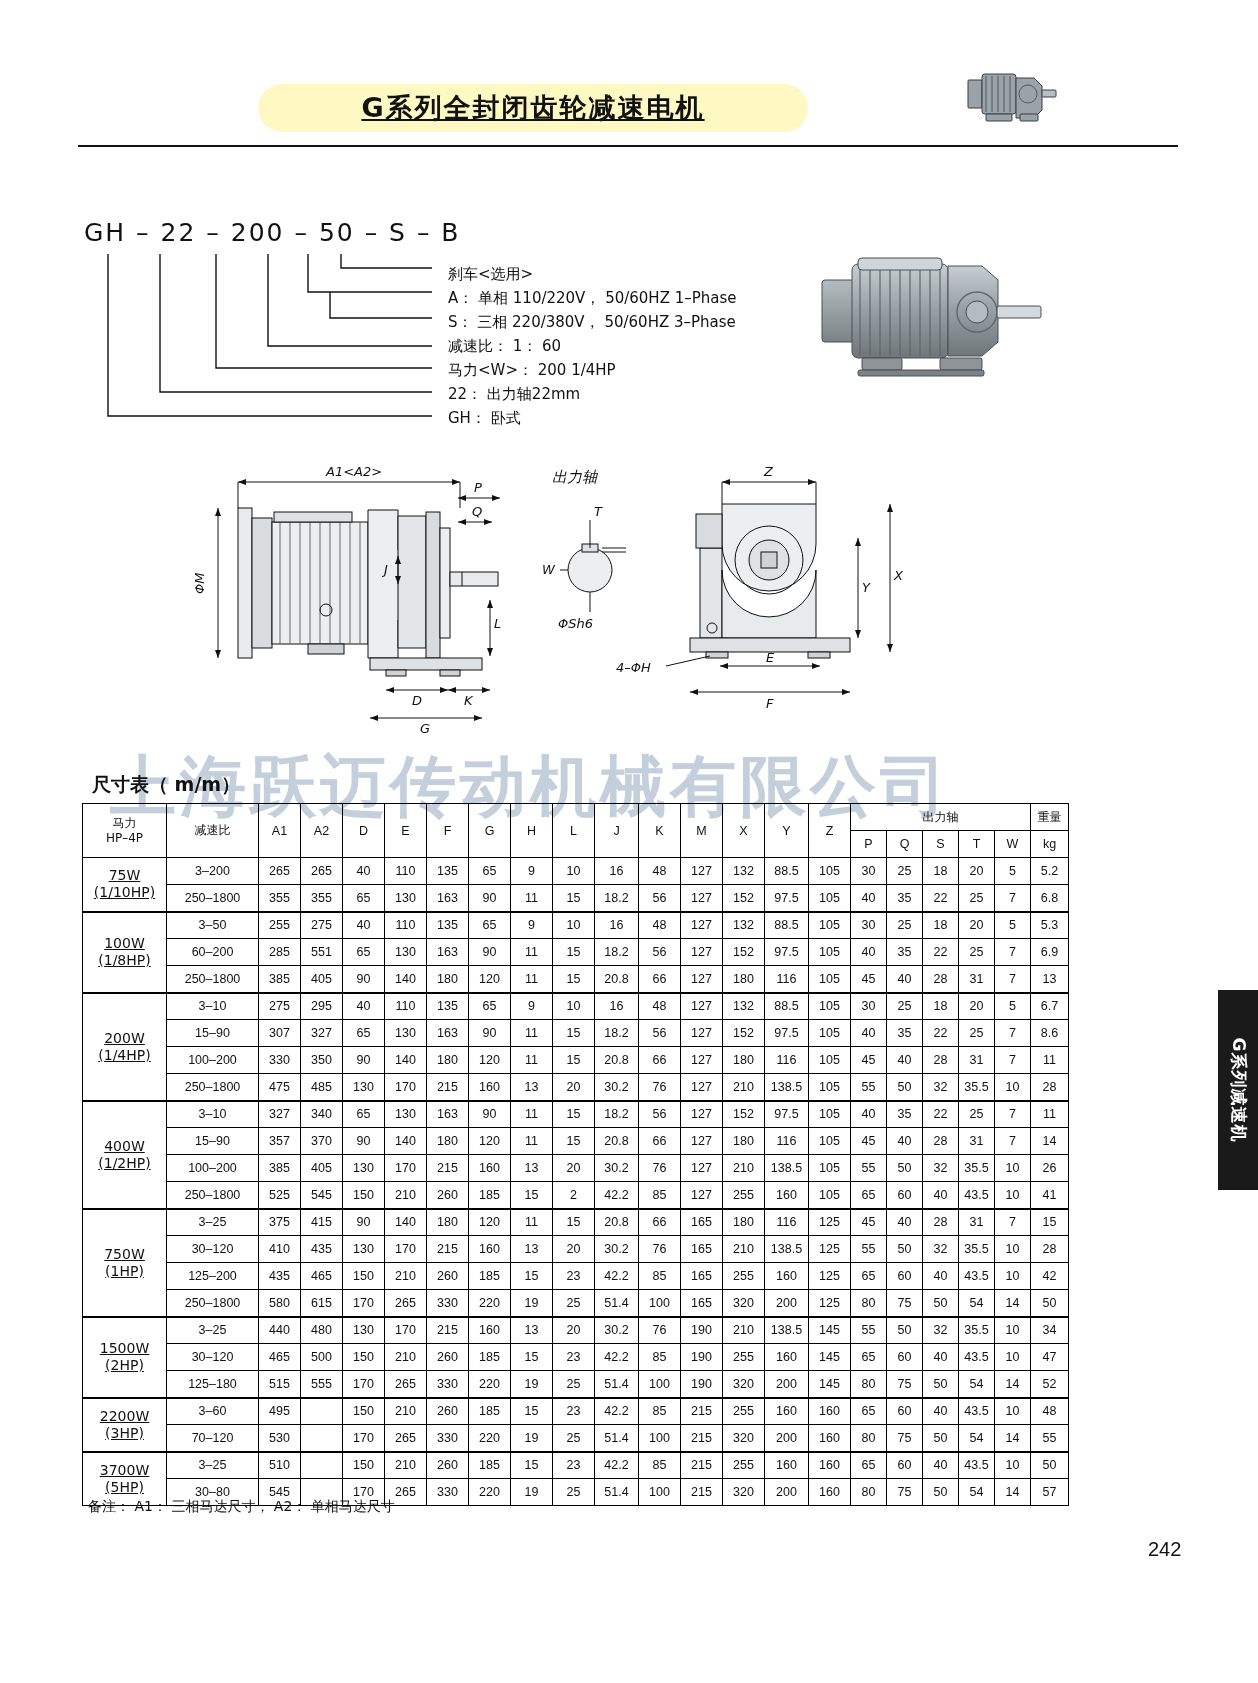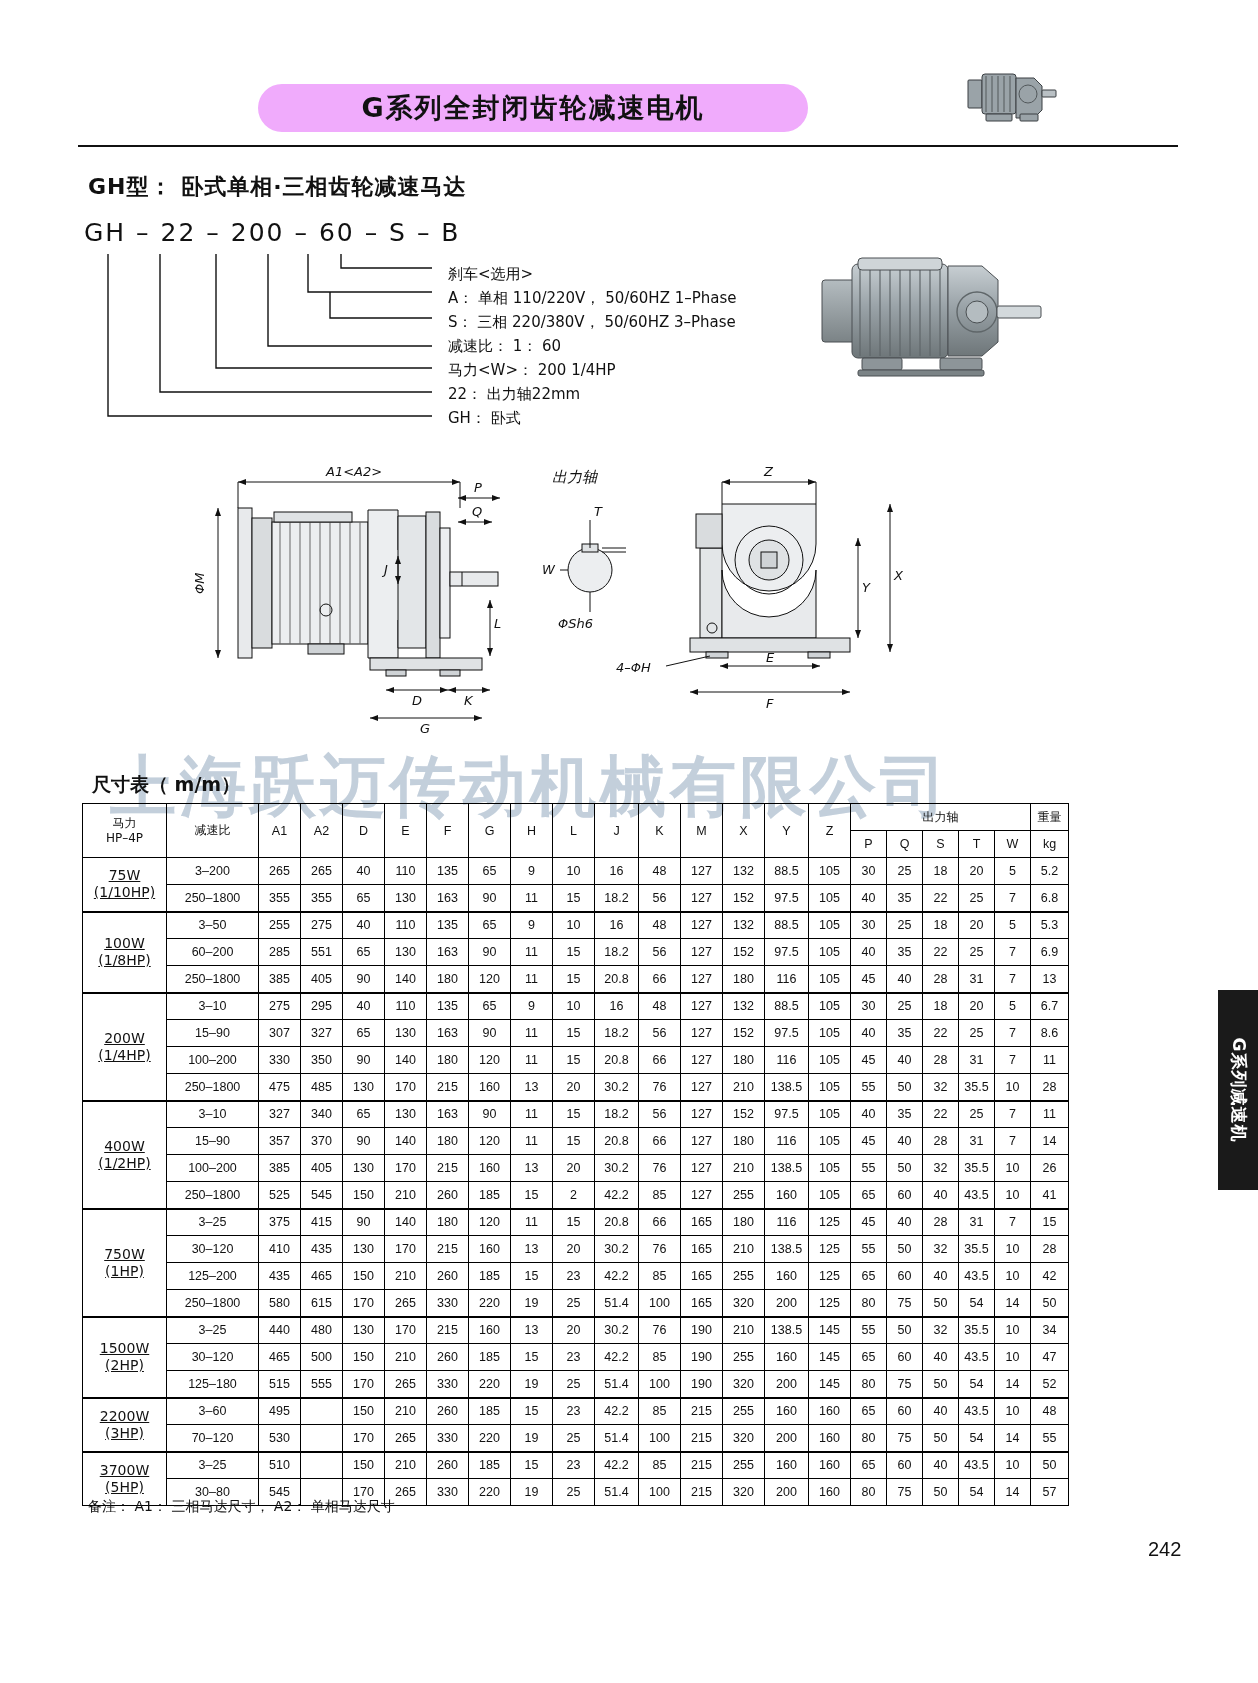--- a/index.html
+++ b/index.html
@@ -13,23 +13,23 @@
     overflow:hidden;
   }
   .page { position:absolute; left:0; top:0; width:1258px; height:1683px; }
 
   
   .title-wrap {
     position:absolute; left:258px; top:84px; width:550px; height:48px;
   }
   .title-band {
     width:100%; height:100%;
-    background:#f0abfc;
+    background:#fef9c3;
     border-radius:24px 24px 24px 24px;
-    display:flex; align-items:center; justify-content:center;
+    display:flex; align-items:center; justify-content:center;text-decoration:underline;
   }
   .title-band span {
     font-family:"DejaVu Sans", sans-serif;
     font-weight:bold;
     font-size:27px;
     letter-spacing:2px;
     color:#111;
   }
   .hdr-rule {
     position:absolute; left:78px; top:145px; width:1100px; height:0;
@@ -177,23 +177,22 @@
         <line x1="32" y1="14" x2="32" y2="50"></line>
         <line x1="38" y1="14" x2="38" y2="50"></line>
         <line x1="44" y1="14" x2="44" y2="50"></line>
         <line x1="50" y1="14" x2="50" y2="50"></line>
         <circle cx="68" cy="32" r="9"></circle>
       </g>
     </svg>
   </div>
   <div class="hdr-rule"></div>
 
-  <div class="sec-head">GH型： 卧式单相·三相齿轮减速马达</div>
-
-  <div class="model-code">GH – 22 – 200 – 60 – S – B</div>
+
+  <div class="model-code">GH – 22 – 200 – 50 – S – B</div>
 
   <div class="leaders">
     <svg viewBox="0 0 470 180" width="470" height="180">
       <g stroke="#111" stroke-width="1.4" fill="none">
 
         <path d="M261 4 V18 H352"></path>
 
         <path d="M228 4 V42 H250"></path>
         <path d="M250 42 V68 H352"></path>
         <path d="M250 42 H352"></path>

